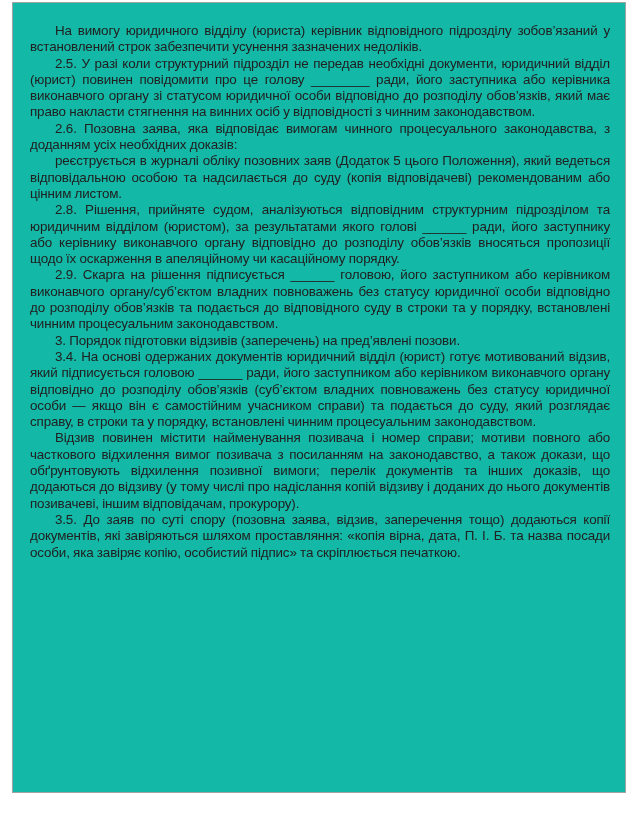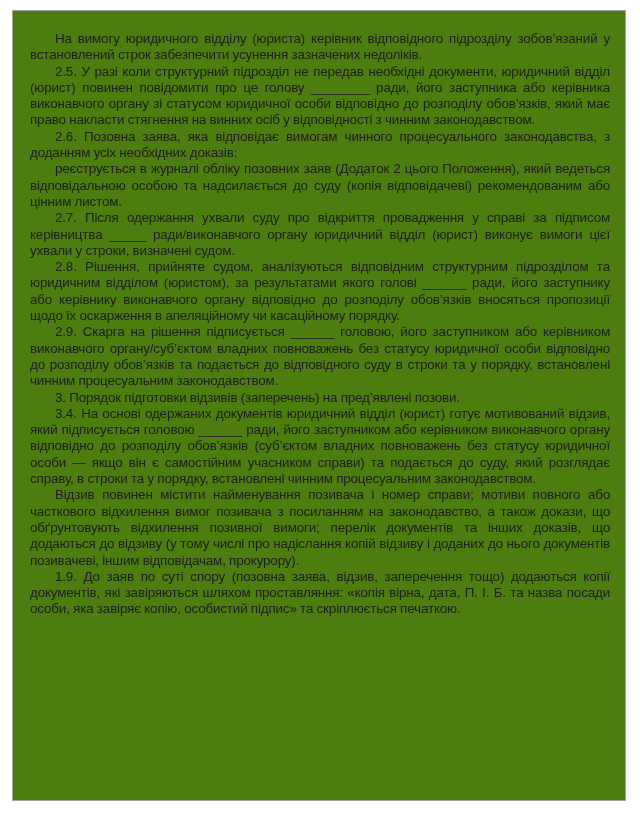--- a/index.html
+++ b/index.html
@@ -12,26 +12,26 @@
   }
   .viewport {
     position: relative;
     width: 640px;
     height: 815px;
     background: #ffffff;
   }
   .page-frame {
     position: absolute;
     left: 12px;
-    top: 10px;
+    top: 2px;
     width: 614px;
     height: 791px;
     box-sizing: border-box;
     border: 1px solid #a3a3a3;
-    background: #4d7c0f;
+    background: #14b8a6;
     overflow: hidden;
   }
   .doc-text {
     position: absolute;
     left: 17px;
     right: 15px;
     top: 20px;
     font-family: "Liberation Sans", "DejaVu Sans", sans-serif;
     font-size: 13.4px;
     line-height: 16.3px;
@@ -47,23 +47,22 @@
 </style>
 </head>
 <body>
 
 <div class="viewport">
   <div class="page-frame">
     <div class="doc-text">
       <p>На вимогу юридичного відділу (юриста) керівник відповідного підрозділу зобов’язаний у встановлений строк забезпечити усунення зазначених недоліків.</p>
       <p>2.5. У разі коли структурний підрозділ не передав необхідні документи, юридичний відділ (юрист) повинен повідомити про це голову ________ ради, його заступника або керівника виконавчого органу зі статусом юридичної особи відповідно до розподілу обов’язків, який має право накласти стягнення на винних осіб у відповідності з чинним законодавством.</p>
       <p>2.6. Позовна заява, яка відповідає вимогам чинного процесуального законодавства, з доданням усіх необхідних доказів:</p>
-      <p>реєструється в журналі обліку позовних заяв (Додаток 2 цього Положення), який ведеться відповідальною особою та надсилається до суду (копія відповідачеві) рекомендованим або цінним листом.</p>
-      <p>2.7. Після одержання ухвали суду про відкриття провадження у справі за підписом керівництва _____ ради/виконавчого органу юридичний відділ (юрист) виконує вимоги цієї ухвали у строки, визначені судом.</p>
+      <p>реєструється в журналі обліку позовних заяв (Додаток 5 цього Положення), який ведеться відповідальною особою та надсилається до суду (копія відповідачеві) рекомендованим або цінним листом.</p>
       <p>2.8. Рішення, прийняте судом, аналізуються відповідним структурним підрозділом та юридичним відділом (юристом), за результатами якого голові ______ ради, його заступнику або керівнику виконавчого органу відповідно до розподілу обов’язків вносяться пропозиції щодо їх оскарження в апеляційному чи касаційному порядку.</p>
       <p>2.9. Скарга на рішення підписується ______ головою, його заступником або керівником виконавчого органу/суб’єктом владних повноважень без статусу юридичної особи відповідно до розподілу обов’язків та подається до відповідного суду в строки та у порядку, встановлені чинним процесуальним законодавством.</p>
       <p>3. Порядок підготовки відзивів (заперечень) на пред’явлені позови.</p>
       <p>3.4. На основі одержаних документів юридичний відділ (юрист) готує мотивований відзив, який підписується головою ______ ради, його заступником або керівником виконавчого органу відповідно до розподілу обов’язків (суб’єктом владних повноважень без статусу юридичної особи — якщо він є самостійним учасником справи) та подається до суду, який розглядає справу, в строки та у порядку, встановлені чинним процесуальним законодавством.</p>
       <p>Відзив повинен містити найменування позивача і номер справи; мотиви повного або часткового відхилення вимог позивача з посиланням на законодавство, а також докази, що обґрунтовують відхилення позивної вимоги; перелік документів та інших доказів, що додаються до відзиву (у тому числі про надіслання копій відзиву і доданих до нього документів позивачеві, іншим відповідачам, прокурору).</p>
-      <p>1.9. До заяв по суті спору (позовна заява, відзив, заперечення тощо) додаються копії документів, які завіряються шляхом проставляння: «копія вірна, дата, П. І. Б. та назва посади особи, яка завіряє копію, особистий підпис» та скріплюється печаткою.</p>
+      <p>3.5. До заяв по суті спору (позовна заява, відзив, заперечення тощо) додаються копії документів, які завіряються шляхом проставляння: «копія вірна, дата, П. І. Б. та назва посади особи, яка завіряє копію, особистий підпис» та скріплюється печаткою.</p>
     </div>
   </div>
 </div>
 
 </body></html>

